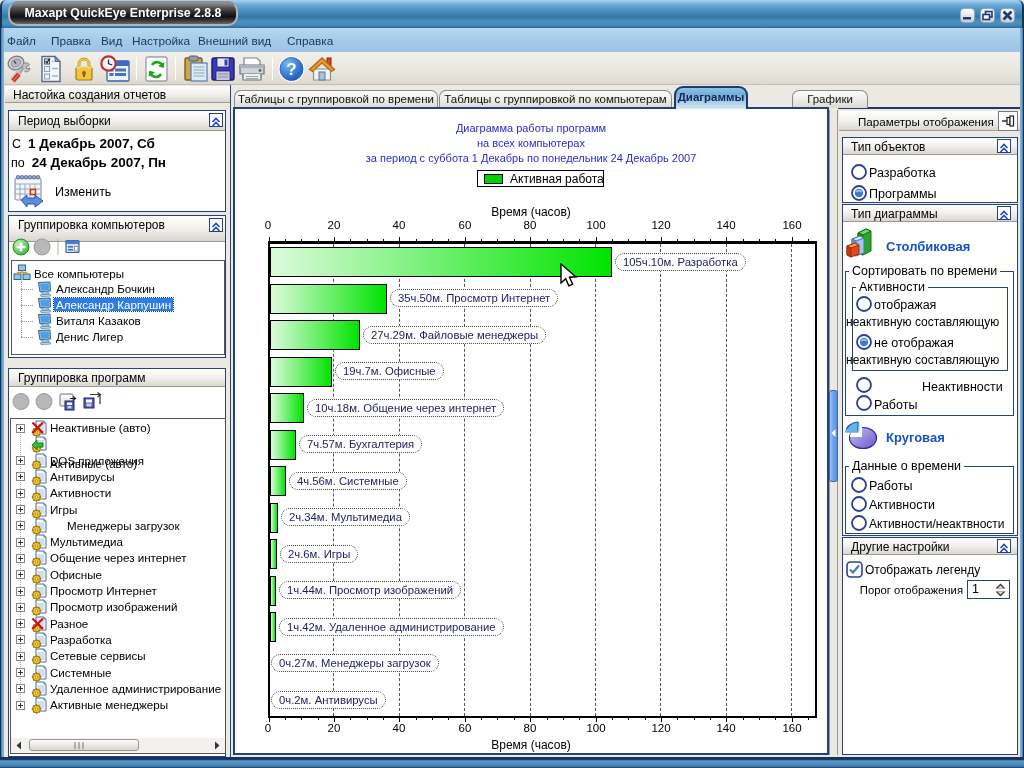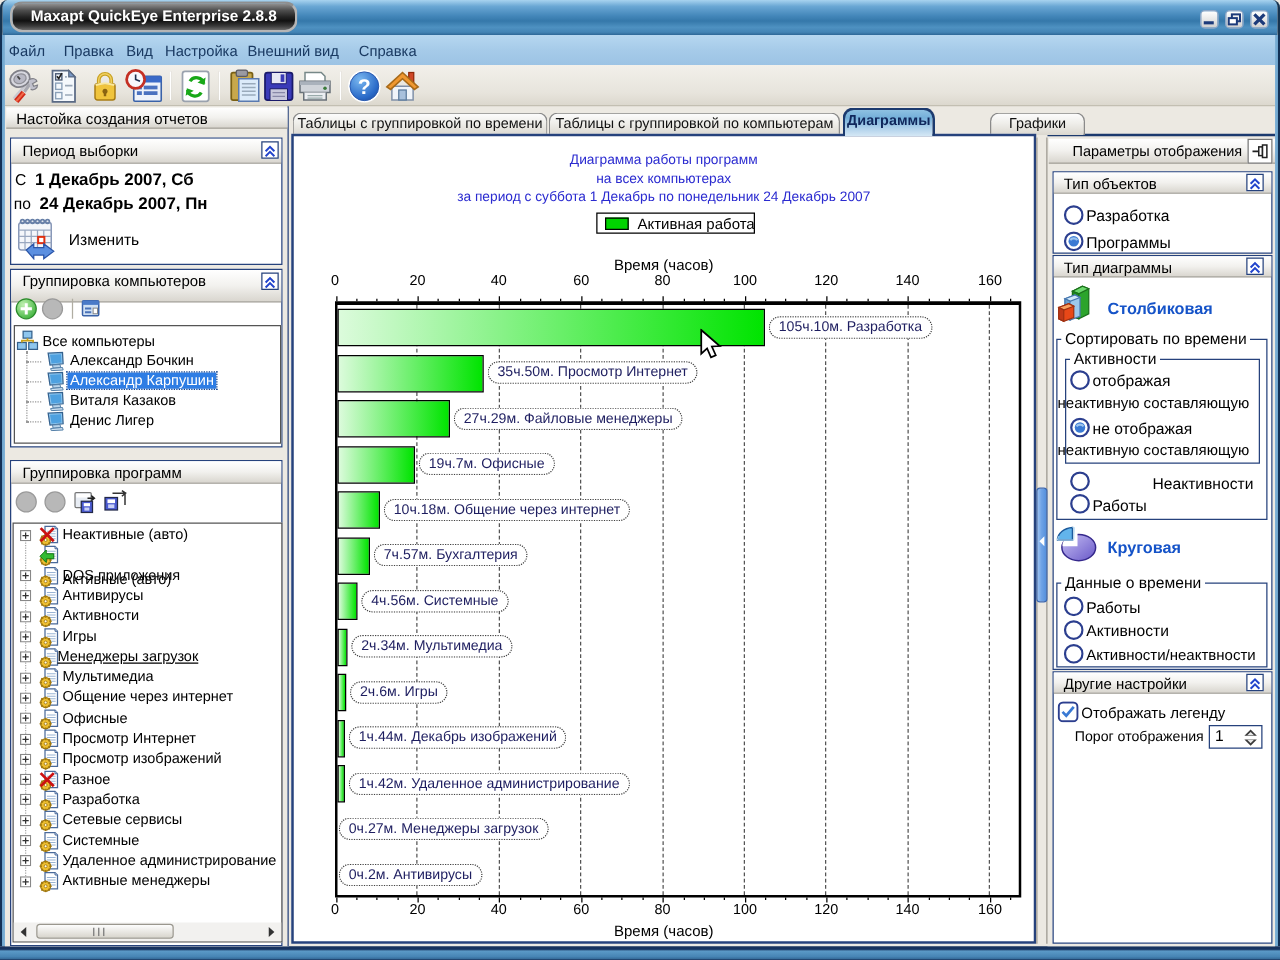--- a/index.html
+++ b/index.html
@@ -326,21 +326,21 @@
 <div class="blbl" style="left:307px;top:398.5px;">10ч.18м. Общение через интернет</div>
 <div class="bar" style="left:270px;top:429.5px;width:26px;height:30px;"></div>
 <div class="blbl" style="left:299px;top:435.0px;">7ч.57м. Бухгалтерия</div>
 <div class="bar" style="left:270px;top:466.0px;width:16px;height:30px;"></div>
 <div class="blbl" style="left:289px;top:471.5px;">4ч.56м. Системные</div>
 <div class="bar" style="left:270px;top:502.5px;width:8px;height:30px;"></div>
 <div class="blbl" style="left:281px;top:508.0px;">2ч.34м. Мультимедиа</div>
 <div class="bar" style="left:270px;top:539.0px;width:7px;height:30px;"></div>
 <div class="blbl" style="left:280px;top:544.5px;">2ч.6м. Игры</div>
 <div class="bar" style="left:270px;top:575.5px;width:6px;height:30px;"></div>
-<div class="blbl" style="left:279px;top:581.0px;">1ч.44м. Декабрь изображений</div>
+<div class="blbl" style="left:279px;top:581.0px;">1ч.44м. Просмотр изображений</div>
 <div class="bar" style="left:270px;top:612.0px;width:6px;height:30px;"></div>
 <div class="blbl" style="left:279px;top:617.5px;">1ч.42м. Удаленное администрирование</div>
 <div class="blbl" style="left:271px;top:654.0px;">0ч.27м. Менеджеры загрузок</div>
 <div class="blbl" style="left:271px;top:690.5px;">0ч.2м. Антивирусы</div>
 <svg class="abs" style="left:558px;top:263px;" width="24" height="28" viewBox="0 0 24 28">
 <path d="M3 1 L3 20 L7.7 15.7 L10.8 22.8 L14.6 21.2 L11.5 14.2 L17.8 13.8 Z" fill="#fff" stroke="#000" stroke-width="1.4"></path>
   </svg>
 
 <div class="abs sechead" style="left:5px;top:86px;width:225px;height:17px;padding:2px 0 0 8px;">Настойка создания отчетов</div>
 <div class="abs navybox" style="left:8px;top:110px;width:218px;height:102px;"></div>
@@ -624,21 +624,21 @@
 <g stroke="#a07810" stroke-width="1.2">
       <line x1="5.5" y1="7.2" x2="5.5" y2="16.8"></line>
       <line x1="0.7" y1="12" x2="10.3" y2="12"></line>
       <line x1="2.1" y1="8.6" x2="8.9" y2="15.4"></line>
       <line x1="8.9" y1="8.6" x2="2.1" y2="15.4"></line>
     </g>
 <circle cx="5.5" cy="12" r="2.9" fill="#f0c030"></circle>
 <circle cx="5.5" cy="12" r="1.2" fill="#fff8e0" stroke="#a07810" stroke-width="0.7"></circle>
 
 </svg>
-<div class="treerow" style="left:46px;top:518.8px;text-decoration:underline;">Менеджеры загрузок</div>
+<div class="treerow" style="left:67px;top:518.8px;">Менеджеры загрузок</div>
 <svg class="abs" style="left:16px;top:537.6px;" width="9" height="9" viewBox="0 0 9 9">
     <rect x="0.5" y="0.5" width="8" height="8" fill="#fff" stroke="#888"></rect>
     <path d="M2 4.5 L7 4.5 M4.5 2 L4.5 7" stroke="#333" stroke-width="1"></path>
   </svg>
 <svg class="abs" style="left:31px;top:534.1px;" width="17" height="17" viewBox="0 0 17 17">
 <path d="M5 1 L13 1 L15 3 L15 14 L5 14 Z" fill="#fff" stroke="#4a6a9a" stroke-width="1"></path>
 <path d="M13 1 L13 3 L15 3" fill="#cddcf0" stroke="#4a6a9a" stroke-width="0.8"></path>
 <g stroke="#9ab4d4" stroke-width="0.9">
       <line x1="6.5" y1="5" x2="13.5" y2="5"></line>
       <line x1="6.5" y1="7" x2="13.5" y2="7"></line>

